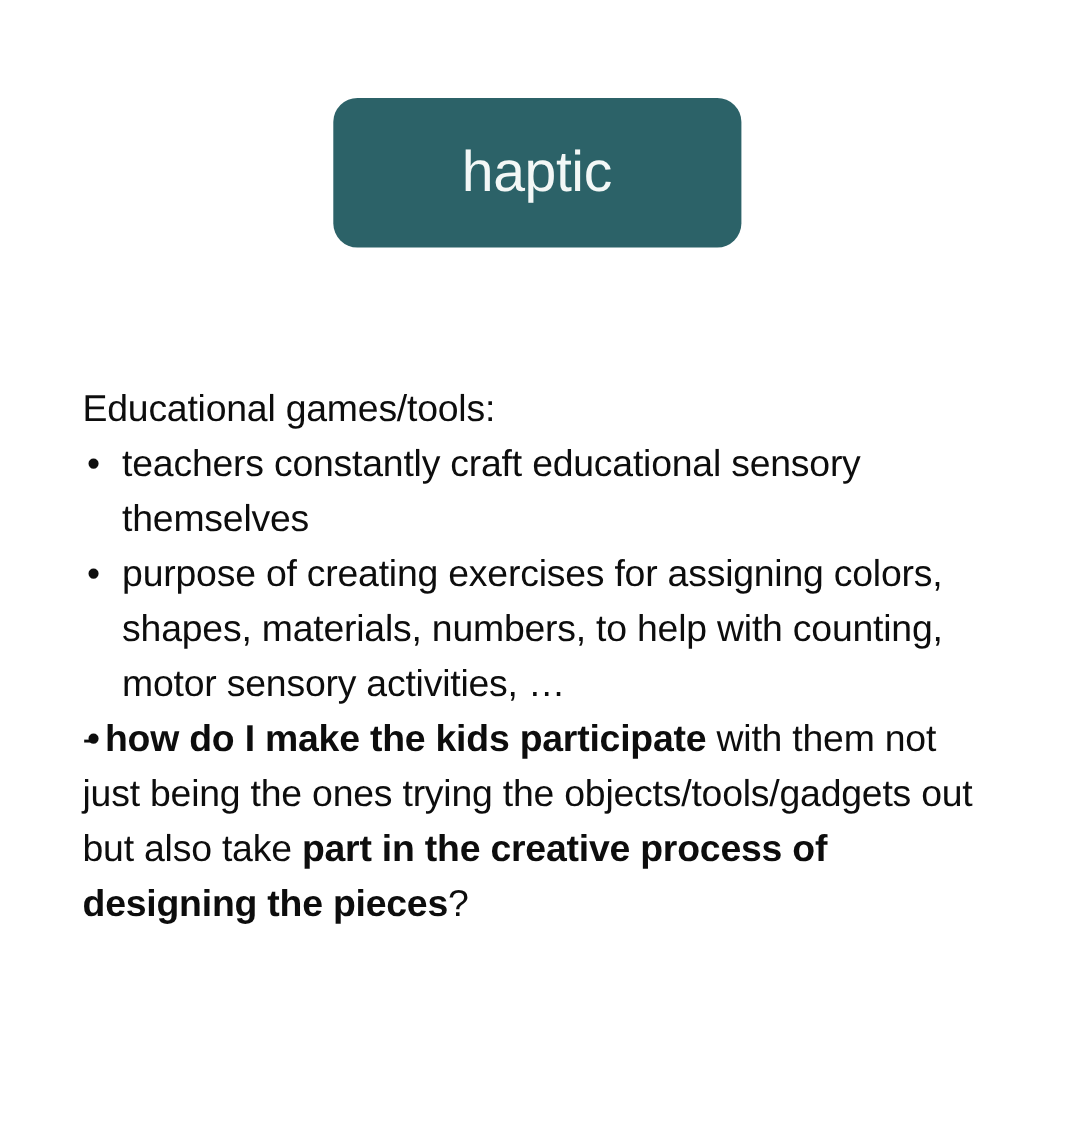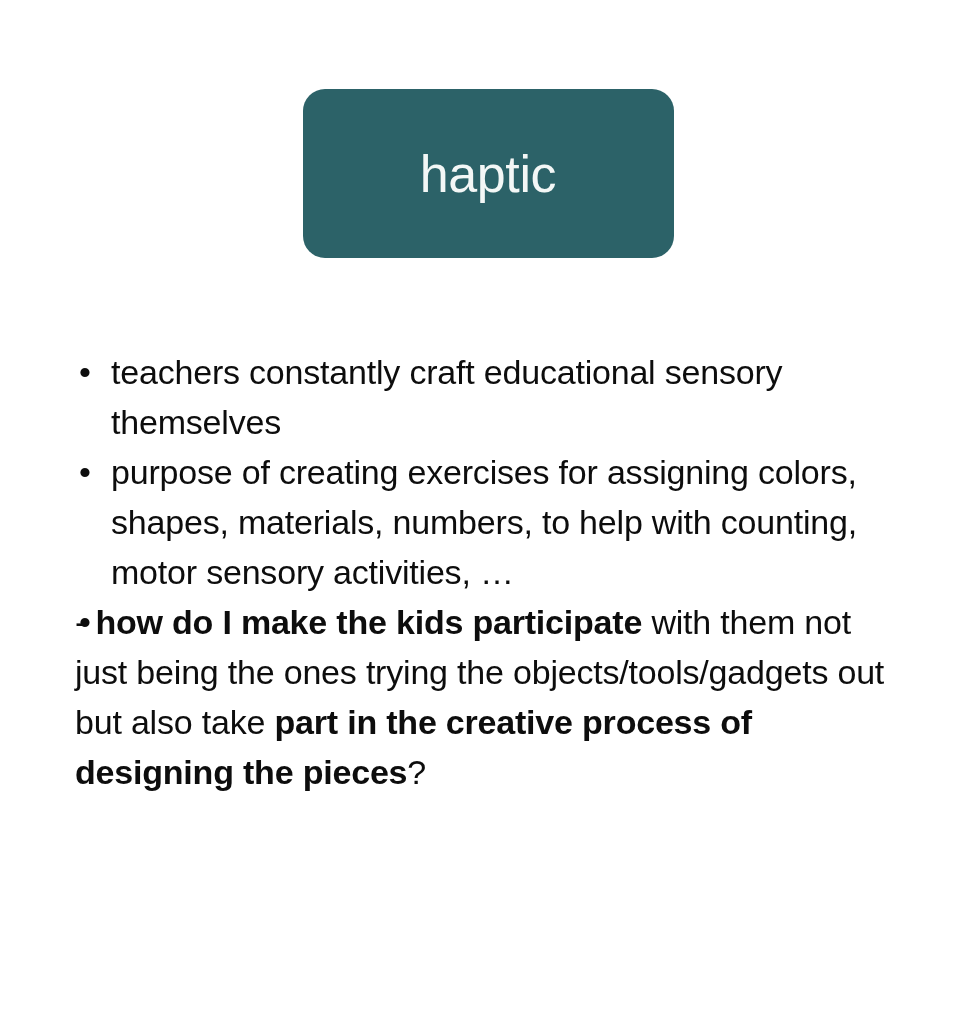--- a/index.html
+++ b/index.html
@@ -26,21 +26,21 @@
   .title-card-wrap {
     position: absolute;
     left: 0;
     top: 89px;
     width: 976px;
     display: flex;
     justify-content: center;
   }
   .title-card {
     width: 371px;
-    height: 169px;
+    height: 136px;
     background: #2c6268;
     border-radius: 22px;
     display: flex;
     flex-direction: column;
     align-items: center;
     justify-content: center;
     box-sizing: border-box;
   }
   .title-line {
     color: #f3f7f6;
@@ -101,20 +101,21 @@
 <div class="slide" style="background: rgb(255, 255, 255);">
 
   <div class="title-card-wrap">
     <div class="title-card" style="background: rgb(44, 98, 104);">
       <div class="title-line" style="color: rgb(243, 247, 246);">haptic</div>
     </div>
   </div>
 
   <div class="body" style="color: rgb(13, 13, 13);">
 
+    <p class="lead">Educational games/tools:</p>
 
     <ul class="bullets">
       <li>
         <span class="dot">•</span>
         <span class="rich"><span>teachers constantly craft educational sensory themselves</span></span>
       </li>
       <li>
         <span class="dot">•</span>
         <span class="rich"><span>purpose of creating exercises for assigning colors, shapes, materials, numbers, to help with counting, motor sensory activities, …</span></span>
       </li>

